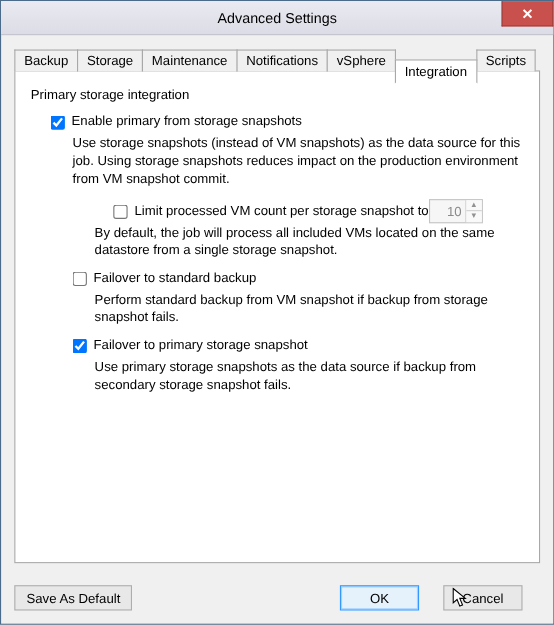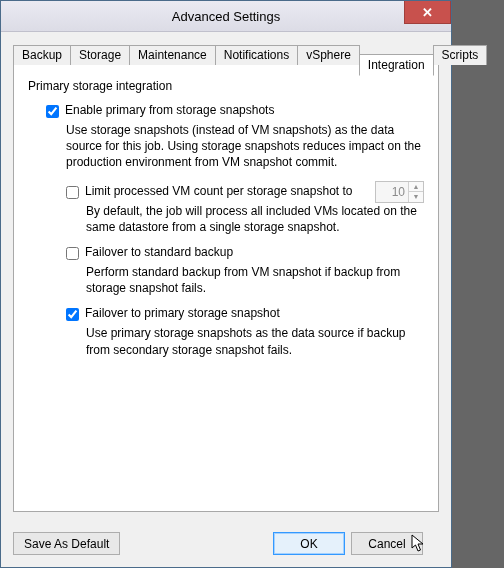--- a/index.html
+++ b/index.html
@@ -3,21 +3,21 @@
 <meta charset="utf-8">
 <style>
   html, body {
     margin: 0;
     padding: 0;
     font-family: "Segoe UI", Tahoma, sans-serif;
     font-size: 12px;
     background: #666;
   }
   .window {
-    width: 452px;
+    width: 504px;
     height: 568px;
     background: #f0f0f0;
     border: 1px solid #4a6b8a;
     box-sizing: border-box;
     position: relative;
     display: flex;
     flex-direction: column;
   }
   .titlebar {
     height: 30px;
@@ -114,21 +114,21 @@
     width: 13px;
     height: 13px;
     flex: 0 0 auto;
   }
   .cklabel {
     color: #000;
   }
   .limit-row {
     display: flex;
     align-items: center;
-    justify-content: space-between;
+    justify-content: center;
   }
   .limit-left {
     display: flex;
     align-items: flex-start;
   }
   .spinner {
     display: flex;
     align-items: stretch;
     border: 1px solid #b5b5b5;
     background: #f4f4f4;
@@ -173,21 +173,21 @@
     background: #e8e8e8;
     font-size: 12px;
     padding: 0 10px;
     cursor: default;
   }
   .btn.default {
     border: 1px solid #3399ff;
     box-shadow: inset 0 0 0 1px #a3d1ff;
     background: #e5f1fb;
   }
-  .footer-right { display: flex; gap: 6px; align-items: center; position: relative;}
+  .footer-right { display: flex; gap: 22px; align-items: center; position: relative;}
   .cursor {
     position: absolute;
     left: 410px;
     top: 533px;
     width: 16px;
     height: 20px;
     pointer-events: none;
   }
   .cursor svg { width: 16px; height: 20px; }
 </style>

